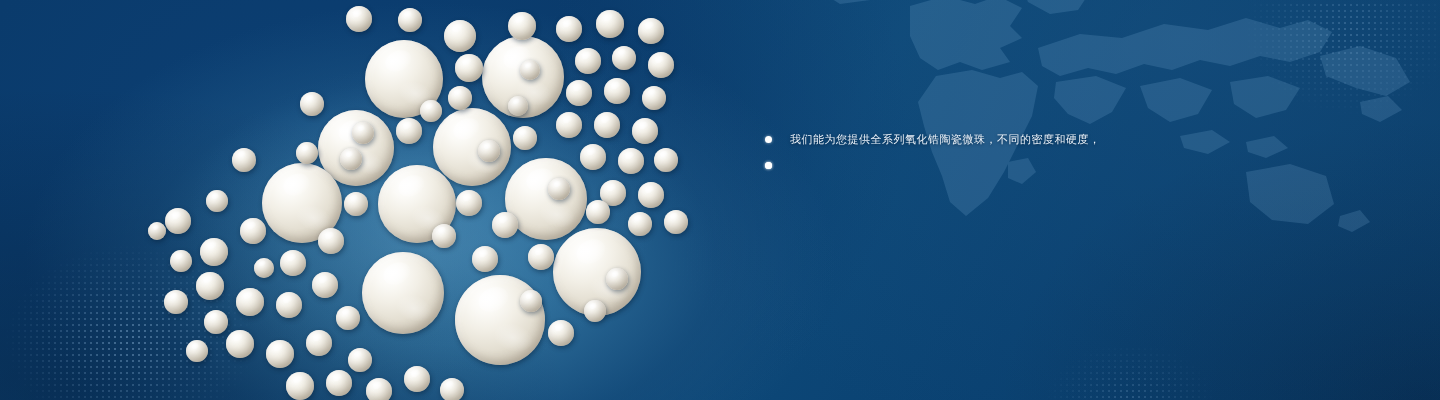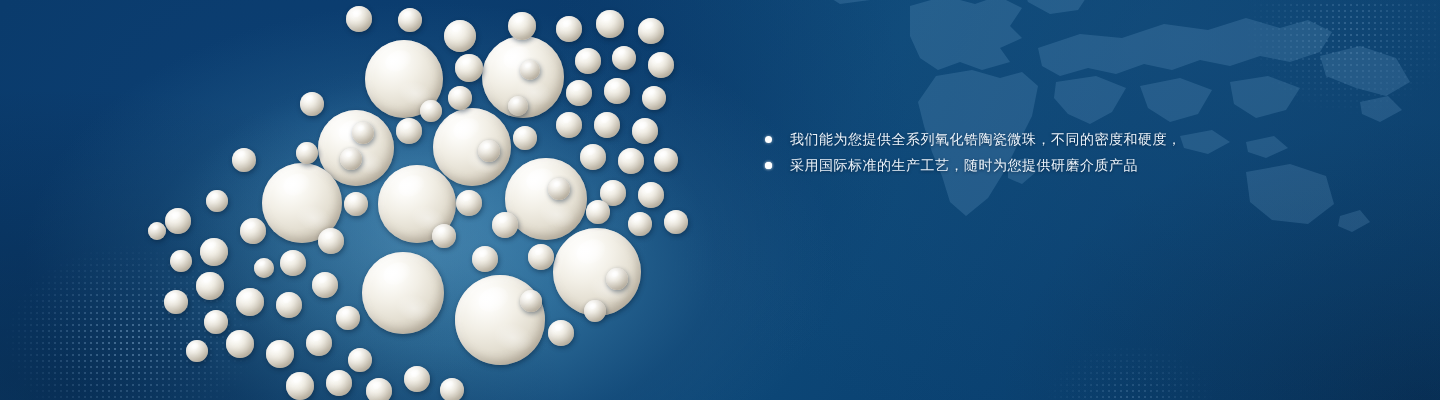--- a/index.html
+++ b/index.html
@@ -123,21 +123,21 @@
     white-space:nowrap;
   }
   #bullets {
     margin-top:24px;
     list-style:none;
   }
   #bullets li {
     position:relative;
     padding-left:27px;
     color:#ecf3fa;
-    font-size:14px;
+    font-size:11px;
     line-height:23px;
     letter-spacing:.5px;
     text-shadow:0 1px 3px rgba(3,22,45,.65);
     margin-bottom:3px;
   }
   #bullets li .dot {
     position:absolute;
     left:2px; top:8px;
     width:7px; height:7px;
     border-radius:50%;
@@ -281,18 +281,17 @@
     <ul id="bullets">
       <li>
         <span class="dot"></span>
         <span>我们能为您提供全系列氧化锆陶瓷微珠，不同的密度和硬度，</span>
       </li>
       <li>
         <span class="dot"></span>
       </li>
       <li>
         <span class="dot"></span>
-        <span>采用国际标准的生产工艺，随时为您提供研磨介质产品</span>
       </li>
     </ul>
   </div>
 
 </div>
 
 </body></html>

